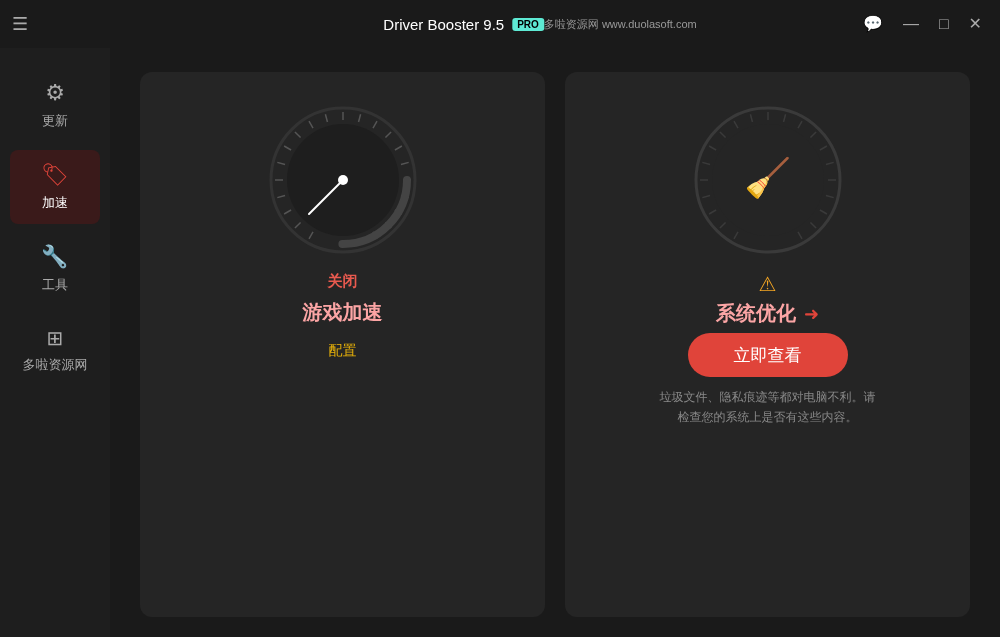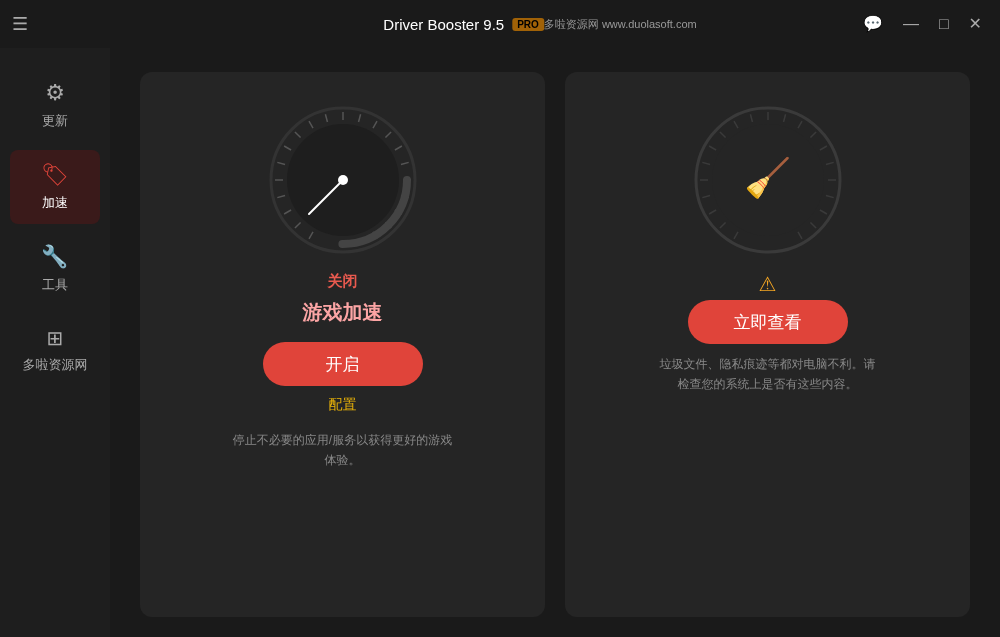--- a/index.html
+++ b/index.html
@@ -33,21 +33,21 @@
     }
     .title-bar-title {
       display: flex;
       align-items: center;
       gap: 8px;
       color: #ffffff;
       font-size: 15px;
       font-weight: 500;
     }
     .pro-badge {
-      background: #a16207;
+      background: #5eead4;
       color: #000;
       font-size: 10px;
       font-weight: bold;
       padding: 1px 5px;
       border-radius: 3px;
     }
     .title-subtitle {
       color: #999;
       font-size: 11px;
       margin-top: 1px;
@@ -291,23 +291,21 @@
           <circle cx="80" cy="80" r="56" fill="#1e1e1e"></circle>
 
           <circle cx="80" cy="80" r="64" fill="none" stroke="#444" stroke-width="8" stroke-dasharray="201 402" stroke-dashoffset="100" stroke-linecap="round"></circle>
 
           <line x1="80" y1="80" x2="46" y2="114" stroke="#fff" stroke-width="2" stroke-linecap="round"></line>
           <circle cx="80" cy="80" r="5" fill="#fff"></circle>
         </svg>
       </div>
       <div class="gauge-label">关闭</div>
       <div class="card-title">游戏加速</div>
-      <button class="card-btn">开启</button>
       <a class="card-link">配置</a>
-      <div class="card-desc">停止不必要的应用/服务以获得更好的游戏体验。</div>
     </div>
 
     <div class="card">
       <div class="gauge-container gauge-disabled">
         <svg class="gauge-svg" viewBox="0 0 160 160">
           <circle cx="80" cy="80" r="72" fill="none" stroke="#3a3a3a" stroke-width="3"></circle>
           <g stroke="#3a3a3a" stroke-width="1.5">
             <line x1="80" y1="12" x2="80" y2="20" transform="rotate(-150 80 80)"></line>
             <line x1="80" y1="12" x2="80" y2="20" transform="rotate(-135 80 80)"></line>
             <line x1="80" y1="12" x2="80" y2="20" transform="rotate(-120 80 80)"></line>
@@ -331,18 +329,22 @@
             <line x1="80" y1="12" x2="80" y2="20" transform="rotate(150 80 80)"></line>
           </g>
           <circle cx="80" cy="80" r="56" fill="#252525"></circle>
 
           <text x="80" y="91" text-anchor="middle" font-size="38" fill="#888">🧹</text>
         </svg>
       </div>
 
       <div class="warning-icon">⚠</div>
 
+      <div class="title-row">
+        <div class="card-title" style="margin-bottom:0;">系统优化</div>
+        <span class="arrow-hint">➜</span>
+      </div>
       <button class="card-btn">立即查看</button>
       <div class="card-desc">垃圾文件、隐私痕迹等都对电脑不利。请检查您的系统上是否有这些内容。</div>
     </div>
 
   </div>
 </div>
 
 </body></html>

